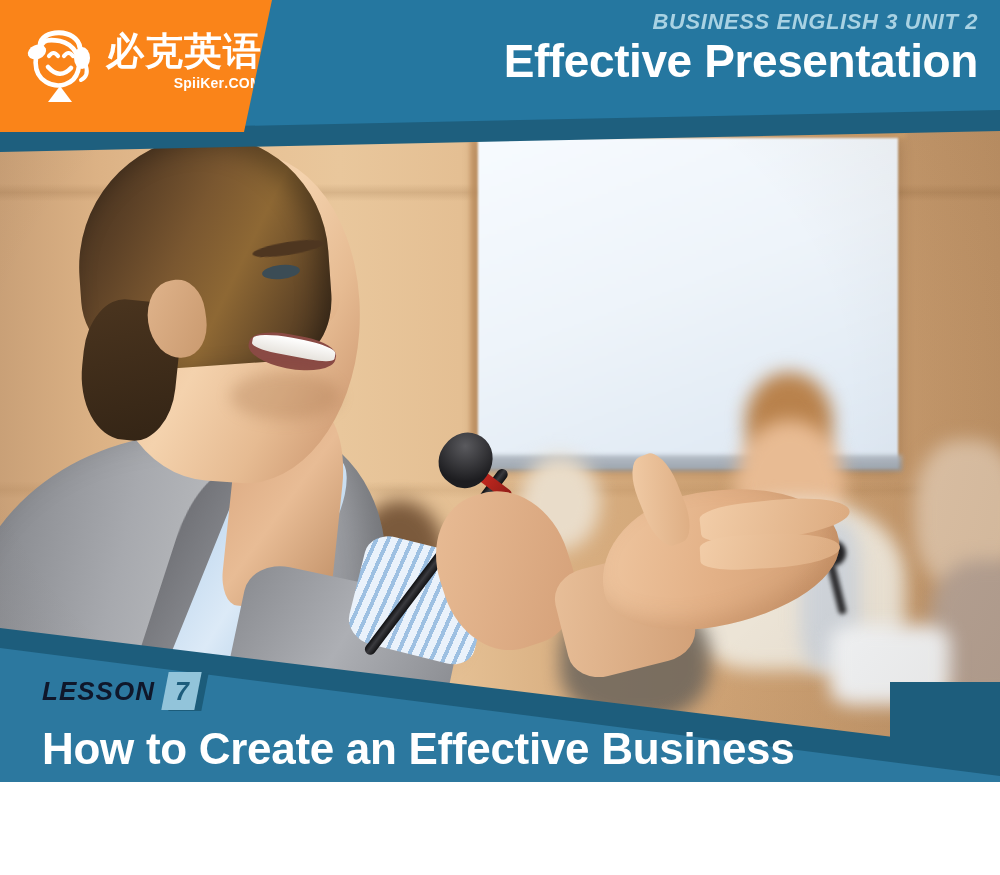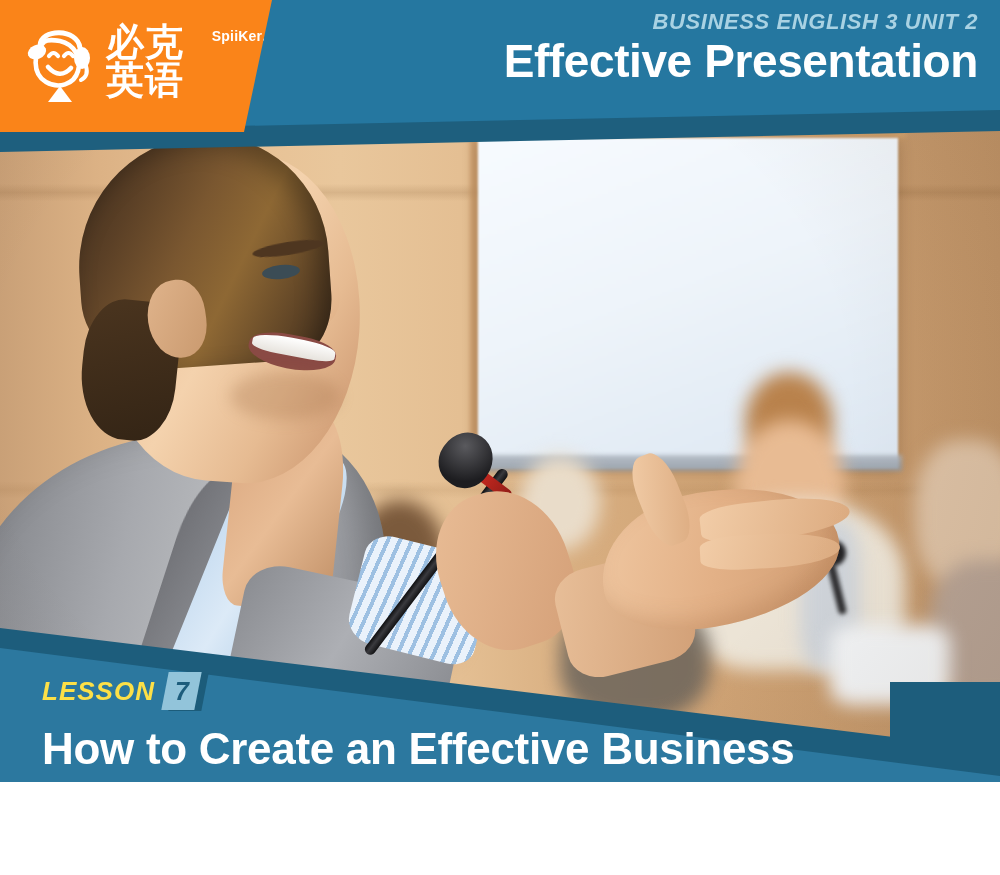--- a/index.html
+++ b/index.html
@@ -272,21 +272,21 @@
     position:absolute; left:0; top:0; width:300px; height:145px;
     background:#fa8419;
     clip-path:polygon(0 0, 272px 0, 244px 132px, 0 132px);
     z-index:8;
   }
   .logo-inner {
     position:absolute; left:20px; top:16px;
     display:flex; align-items:center; gap:8px;
   }
   .logo-mark { width:78px; height:90px; flex:0 0 auto; }
-  .logo-words { display:flex; }
+  .logo-words { display:flex; flex-direction:column; }
   .logo-cn {
     font-size:38px; font-weight:bold; color:#ffffff; line-height:1;
     letter-spacing:1px;
     font-family:"DejaVu Sans","Liberation Sans",sans-serif;
   }
   .logo-en {
     margin-top:5px; color:#ffffff; line-height:1;
     text-align:right; white-space:nowrap;
   }
   .logo-en .big { font-size:14px; font-weight:bold; letter-spacing:.2px; }
@@ -313,21 +313,21 @@
   }
   .banner-content {
     position:absolute; left:42px; top:672px; z-index:9; width:900px;
   }
   .lesson-row {
     display:flex; align-items:center; gap:10px;
     margin-bottom:12px;
   }
   .lesson-word {
     font-style:italic; font-weight:bold; font-size:26px;
-    color:#fde047; letter-spacing:1px; line-height:1;
+    color:#0f172a; letter-spacing:1px; line-height:1;
   }
   .lesson-badge-wrap { position:relative; width:40px; height:38px; }
   .lesson-badge-shadow {
     position:absolute; left:7px; top:1px; width:33px; height:38px;
     background:#1c5c7a; transform:skewX(-11deg);
   }
   .lesson-badge {
     position:absolute; left:0; top:0; width:33px; height:38px;
     background:#92c4da; transform:skewX(-11deg);
     display:flex; align-items:center; justify-content:center;

